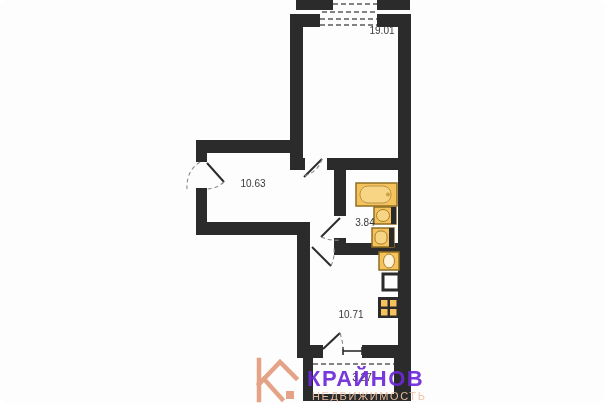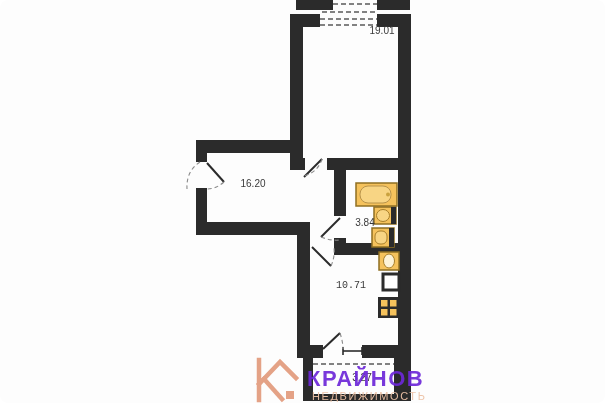--- a/index.html
+++ b/index.html
@@ -126,23 +126,23 @@
     <g>
       <rect x="378" y="297" width="21" height="21" fill="#2b2b2b"></rect>
       <rect x="381" y="300" width="6.5" height="6.5" fill="#f5c25c"></rect>
       <rect x="390" y="300" width="6.5" height="6.5" fill="#f5c25c"></rect>
       <rect x="381" y="309" width="6.5" height="6.5" fill="#f5c25c"></rect>
       <rect x="390" y="309" width="6.5" height="6.5" fill="#f5c25c"></rect>
     </g>
   </svg>
 
   <div class="room-label" style="left:382px;top:30px;">19.01</div>
-  <div class="room-label" style="left:253px;top:183px;">16.20</div>
+  <div class="room-label" style="left:253px;top:183px;">10.63</div>
   <div class="room-label" style="left:365px;top:222px;">3.84</div>
-  <div class="room-label" style="left:351px;top:285px;font-family:Liberation Mono, monospace;">10.71</div>
+  <div class="room-label" style="left:351px;top:314px;">10.71</div>
   <div class="room-label" style="left:354px;top:377px;padding-left:16px;">3.27</div>
 
 
   <svg class="wm-icon" width="48" height="46" viewBox="0 0 48 46">
     <g stroke="#e2997a" stroke-width="4.5" fill="none" stroke-linecap="square">
       <line x1="7" y1="3" x2="7" y2="43"></line>
       <polyline points="7,27 28,5 44,21"></polyline>
       <line x1="12" y1="22" x2="30" y2="42"></line>
     </g>
     <rect x="34" y="34" width="8" height="8" fill="#e2997a"></rect>

